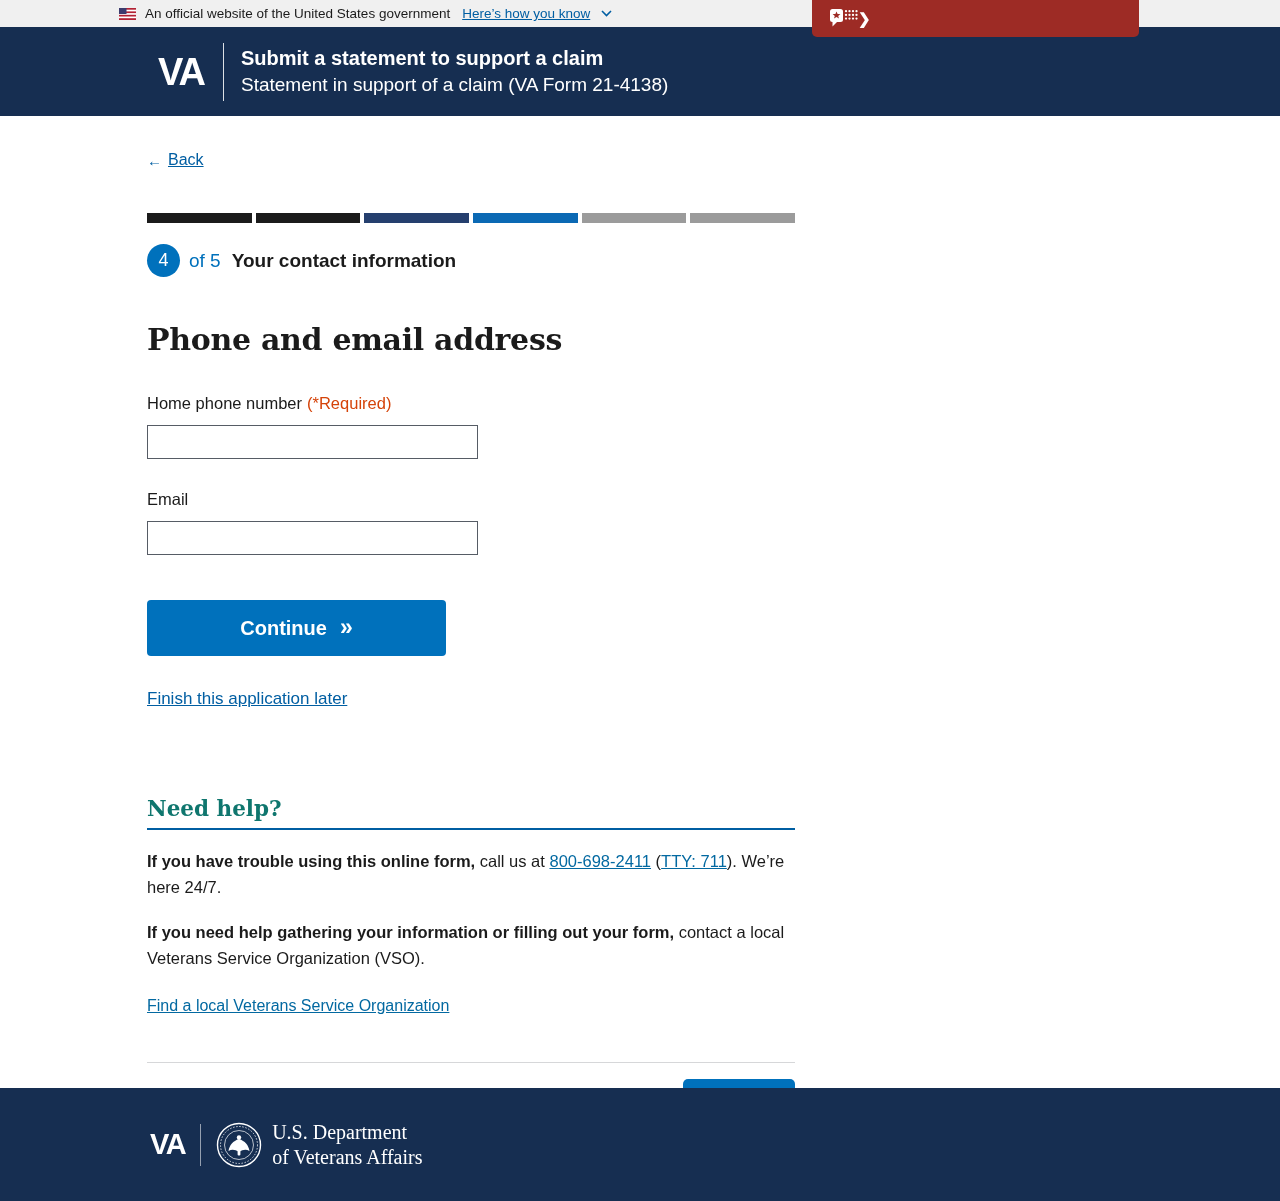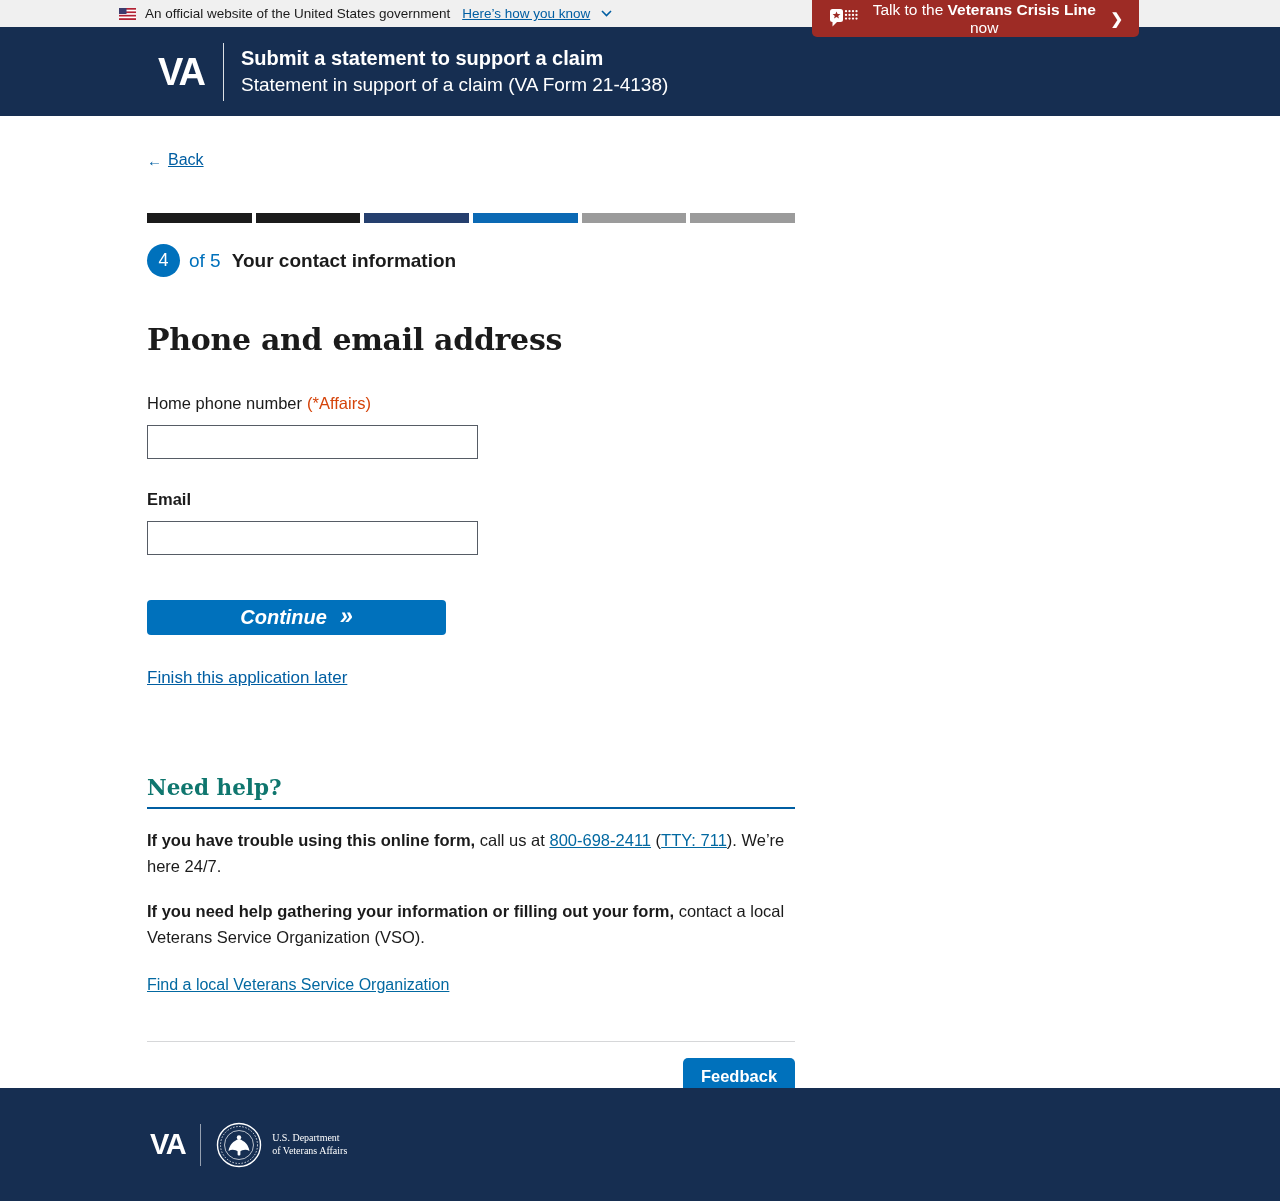--- a/index.html
+++ b/index.html
@@ -60,33 +60,33 @@
   }
   .step-of { color:#0071bc; margin-left:9px; }
   .step-title { font-weight:bold; margin-left:11px; color:#1b1b1b; }
 
   h1.page-title {
     font-family:"DejaVu Serif", serif; font-size:30px; font-weight:bold;
     margin-top:45px; letter-spacing:-0.3px; color:#1b1b1b;
   }
 
   .field-label { margin-top:37px; font-size:16.5px; }
-  .field-label.second { margin-top:31px;font-weight:bold; }
+  .field-label.second { margin-top:31px; }
   .required-flag { color:#d54309; margin-left:5px; }
   .text-input {
     display:block; width:331px; height:34px; margin-top:12px;
     border:1px solid #565c65; border-radius:0; font-size:16px; padding:0 8px;
     background:#fff;
   }
 
   .continue-btn {
-    margin-top:45px; width:299px; height:35px; background:#0071bc; color:#fff;
+    margin-top:45px; width:299px; height:56px; background:#0071bc; color:#fff;
     border:none; border-radius:4px; font-family:"Liberation Sans",sans-serif;
     font-size:20px; font-weight:bold; display:flex; align-items:center;
-    justify-content:center; gap:13px; cursor:pointer;font-style:italic;
+    justify-content:center; gap:13px; cursor:pointer;
   }
   .continue-chevrons { font-size:23px; font-weight:bold; line-height:1; margin-top:-2px; }
 
   .finish-later { display:inline-block; margin-top:33px; font-size:17px; color:#005ea2; text-decoration:underline; }
 
   .need-help { margin-top:87px; }
   .need-help h2 {
     font-family:"DejaVu Serif", serif; font-size:21.5px; font-weight:bold;
     padding-bottom:7px; border-bottom:2px solid #005ea2; color:#0f766e;
   }
@@ -104,21 +104,21 @@
 
   
   footer {
     position:absolute; bottom:0; left:0; width:1280px; height:113px;
     background:#162e51; display:flex; align-items:center; padding-left:150px; color:#fff;
   }
   .footer-va { font-size:29px; font-weight:bold; letter-spacing:-1.5px; color:#fff; text-decoration:none; line-height:1; }
   .footer-divider { width:1px; height:42px; background:rgba(255,255,255,.55); margin:0 15px; }
   .footer-seal { display:flex; align-items:center; }
   .footer-dept {
-    font-family:"Liberation Serif", serif; font-size:10px; line-height:1.25; margin-left:10px;
+    font-family:"Liberation Serif", serif; font-size:20px; line-height:1.25; margin-left:10px;
   }
 </style>
 </head>
 <body>
 
 <div class="official-banner">
   <span class="flag-icon">
     <svg width="17" height="12" viewBox="0 0 17 12">
       <rect width="17" height="12" fill="#ffffff"></rect>
       <rect y="0" width="17" height="1.7" fill="#b22234"></rect>
@@ -152,21 +152,20 @@
           <circle cx="19.5" cy="5.9" r="1.15"></circle>
           <circle cx="23" cy="5.9" r="1.15"></circle>
           <circle cx="26.5" cy="5.9" r="1.15"></circle>
         <circle cx="16" cy="9.6" r="1.15"></circle>
           <circle cx="19.5" cy="9.6" r="1.15"></circle>
           <circle cx="23" cy="9.6" r="1.15"></circle>
           <circle cx="26.5" cy="9.6" r="1.15"></circle>
       </g>
     </svg>
   </span>
-  <span class="vcl-text"><span>Talk to the </span><b>Veterans Crisis Line</b><span> now</span></span>
   <span class="crisis-chevron">❯</span>
 </button>
 
 <header class="site-header">
   <a class="va-logo">VA</a>
   <div class="header-divider"></div>
   <div class="header-titles">
     <div class="t1">Submit a statement to support a claim</div>
     <div class="t2">Statement in support of a claim (VA Form 21-4138)</div>
   </div>
@@ -190,21 +189,21 @@
 
   <div class="step-row">
     <span class="step-circle">4</span>
     <span class="step-of">of 5</span>
     <span class="step-title">Your contact information</span>
   </div>
 
   <h1 class="page-title">Phone and email address</h1>
 
   <div class="field-label">
-    <span>Home phone number</span><span class="required-flag">(*Affairs)</span>
+    <span>Home phone number</span><span class="required-flag">(*Required)</span>
   </div>
   <input class="text-input" type="text" value="" style="">
 
   <div class="field-label second">Email</div>
   <input class="text-input" type="text" value="" style="">
 
   <button class="continue-btn">
     <span>Continue</span>
     <span class="continue-chevrons">»</span>
   </button>

